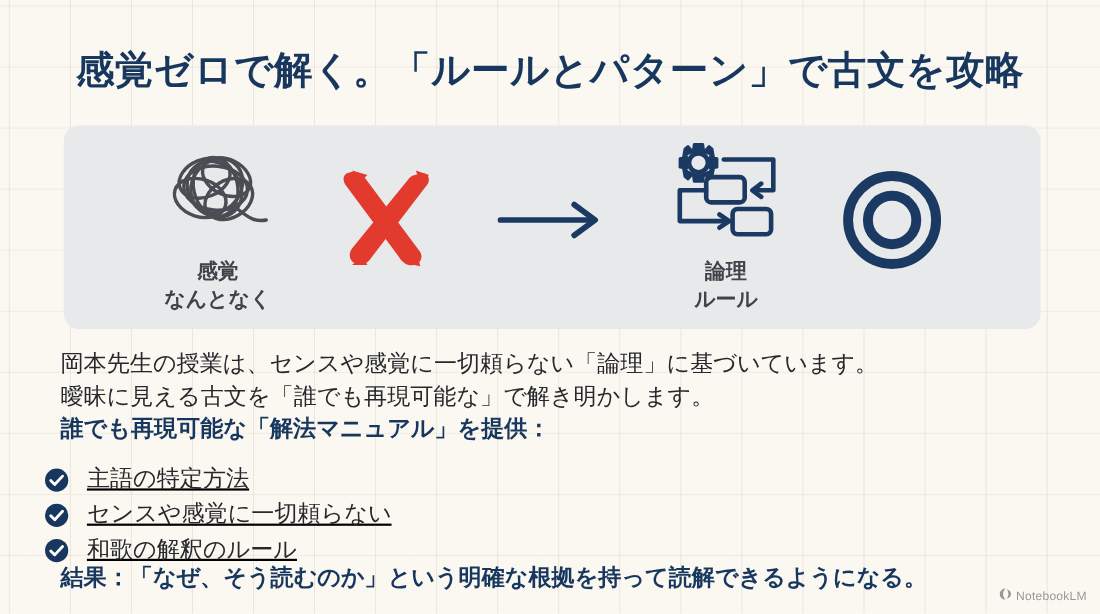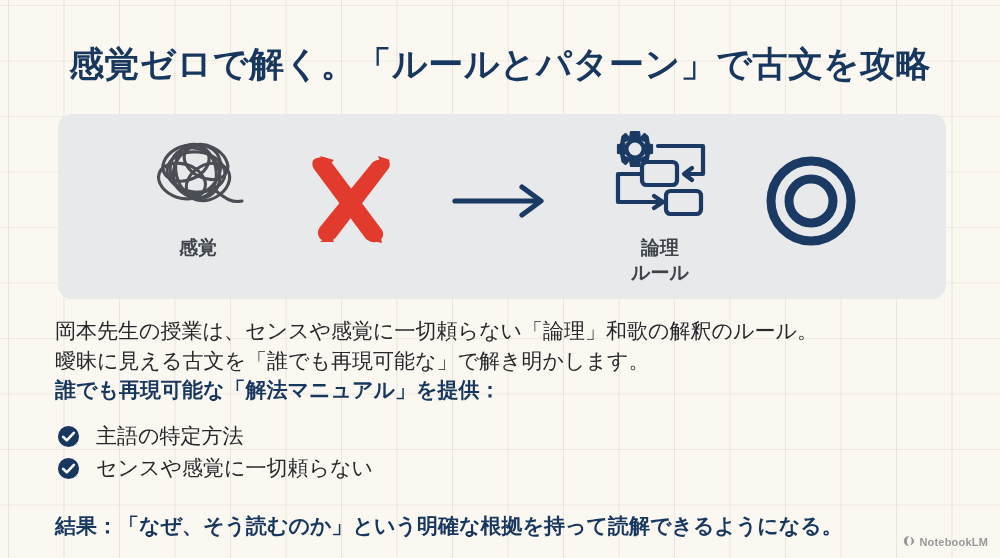--- a/index.html
+++ b/index.html
@@ -129,25 +129,26 @@
     font-size: 21px;
     line-height: 28px;
     font-weight: 700;
     color: #17375E;
     white-space: nowrap;
   }
 
   
   #check-list {
     position: absolute;
-    left: 57px;
+    left: 40px;
     top: 421px;
     list-style: none;
     margin: 0;
     padding: 0;
+    text-decoration: underline;
   }
   #check-list li {
     display: flex;
     align-items: center;
     height: 30px;
     margin-bottom: 2px;
   }
   .check-badge {
     flex: 0 0 auto;
     width: 23px;
@@ -180,21 +181,21 @@
     position: absolute;
     right: 12px;
     bottom: 7px;
     display: flex;
     align-items: center;
     gap: 4px;
     opacity: 0.55;
   }
   #watermark .wm-text {
     font-size: 11px;
-    font-weight: 700;
+    font-weight: 400;
     color: #44484E;
     letter-spacing: 0.2px;
     text-align: center;
   }
 </style>
 </head>
 <body>
 
 <div id="slide">
 
@@ -213,20 +214,21 @@
               <ellipse cx="62" cy="53" rx="23" ry="17" transform="rotate(-30 62 53)"></ellipse>
               <ellipse cx="50" cy="43" rx="29" ry="20" transform="rotate(5 50 43)"></ellipse>
               <ellipse cx="50" cy="42" rx="20" ry="27" transform="rotate(-12 50 42)"></ellipse>
               <ellipse cx="49" cy="44" rx="27" ry="23" transform="rotate(48 49 44)"></ellipse>
               <ellipse cx="51" cy="41" rx="26" ry="22" transform="rotate(-52 51 41)"></ellipse>
               <path d="M70 62 C 80 70, 86 74, 96 72"></path>
             </svg>
           </span>
           <div class="icon-caption">
             <div>感覚</div>
+            <div>なんとなく</div>
           </div>
         </div>
 
         <div class="spacer-x"></div>
 
         <div class="cross-wrap">
           <span>
             <svg width="84" height="90" viewBox="0 0 84 90" fill="#E23B2E">
               <path d="M9 4 C 14 2, 21 4, 24 9 L 74 76 C 77 81, 74 87, 68 88 C 63 89, 58 86, 55 81 L 6 15 C 3 10, 4 5, 9 4 Z"></path>
               <path d="M74 5 C 79 3, 84 8, 81 14 L 29 82 C 26 87, 19 89, 14 86 C 9 83, 9 77, 12 73 L 64 9 C 67 6, 70 6, 74 5 Z"></path>
@@ -293,21 +295,21 @@
               <circle cx="47" cy="47" r="22" stroke-width="9"></circle>
             </svg>
           </span>
         </div>
 
       </div>
     </div>
   </div>
 
   <div id="body-text">
-    <div class="line">岡本先生の授業は、センスや感覚に一切頼らない「論理」和歌の解釈のルール。</div>
+    <div class="line">岡本先生の授業は、センスや感覚に一切頼らない「論理」に基づいています。</div>
     <div class="line">曖昧に見える古文を「誰でも再現可能な」で解き明かします。</div>
   </div>
 
   <div id="offer-heading">誰でも再現可能な「解法マニュアル」を提供：</div>
 
   <ul id="check-list">
     <li>
       <span class="check-badge">
         <svg width="23" height="23" viewBox="0 0 24 24">
           <circle cx="12" cy="12" r="11" fill="#17375E"></circle>
@@ -318,20 +320,29 @@
     </li>
     <li>
       <span class="check-badge">
         <svg width="23" height="23" viewBox="0 0 24 24">
           <circle cx="12" cy="12" r="11" fill="#17375E"></circle>
           <polyline points="6.4,12.4 10.2,16.1 17.6,8.2" fill="none" stroke="#FFFFFF" stroke-width="2.7" stroke-linecap="round" stroke-linejoin="round"></polyline>
         </svg>
       </span>
       <span class="check-label">センスや感覚に一切頼らない</span>
     </li>
+    <li>
+      <span class="check-badge">
+        <svg width="23" height="23" viewBox="0 0 24 24">
+          <circle cx="12" cy="12" r="11" fill="#17375E"></circle>
+          <polyline points="6.4,12.4 10.2,16.1 17.6,8.2" fill="none" stroke="#FFFFFF" stroke-width="2.7" stroke-linecap="round" stroke-linejoin="round"></polyline>
+        </svg>
+      </span>
+      <span class="check-label">和歌の解釈のルール</span>
+    </li>
   </ul>
 
   <div id="result-line">結果：「なぜ、そう読むのか」という明確な根拠を持って読解できるようになる。</div>
 
   <div id="watermark">
     <span>
       <svg width="12" height="12" viewBox="0 0 16 16" fill="#44484E">
         <path d="M8 1.2 C 4.2 1.2, 1.2 4.2, 1.2 8 C 1.2 11.8, 4.2 14.8, 8 14.8
                  C 6.2 12.8, 5.2 10.5, 5.2 8 C 5.2 5.5, 6.2 3.2, 8 1.2 Z"></path>
         <path d="M9.6 2.2 C 12.6 3, 14.8 5.3, 14.8 8 C 14.8 10.7, 12.6 13, 9.6 13.8

